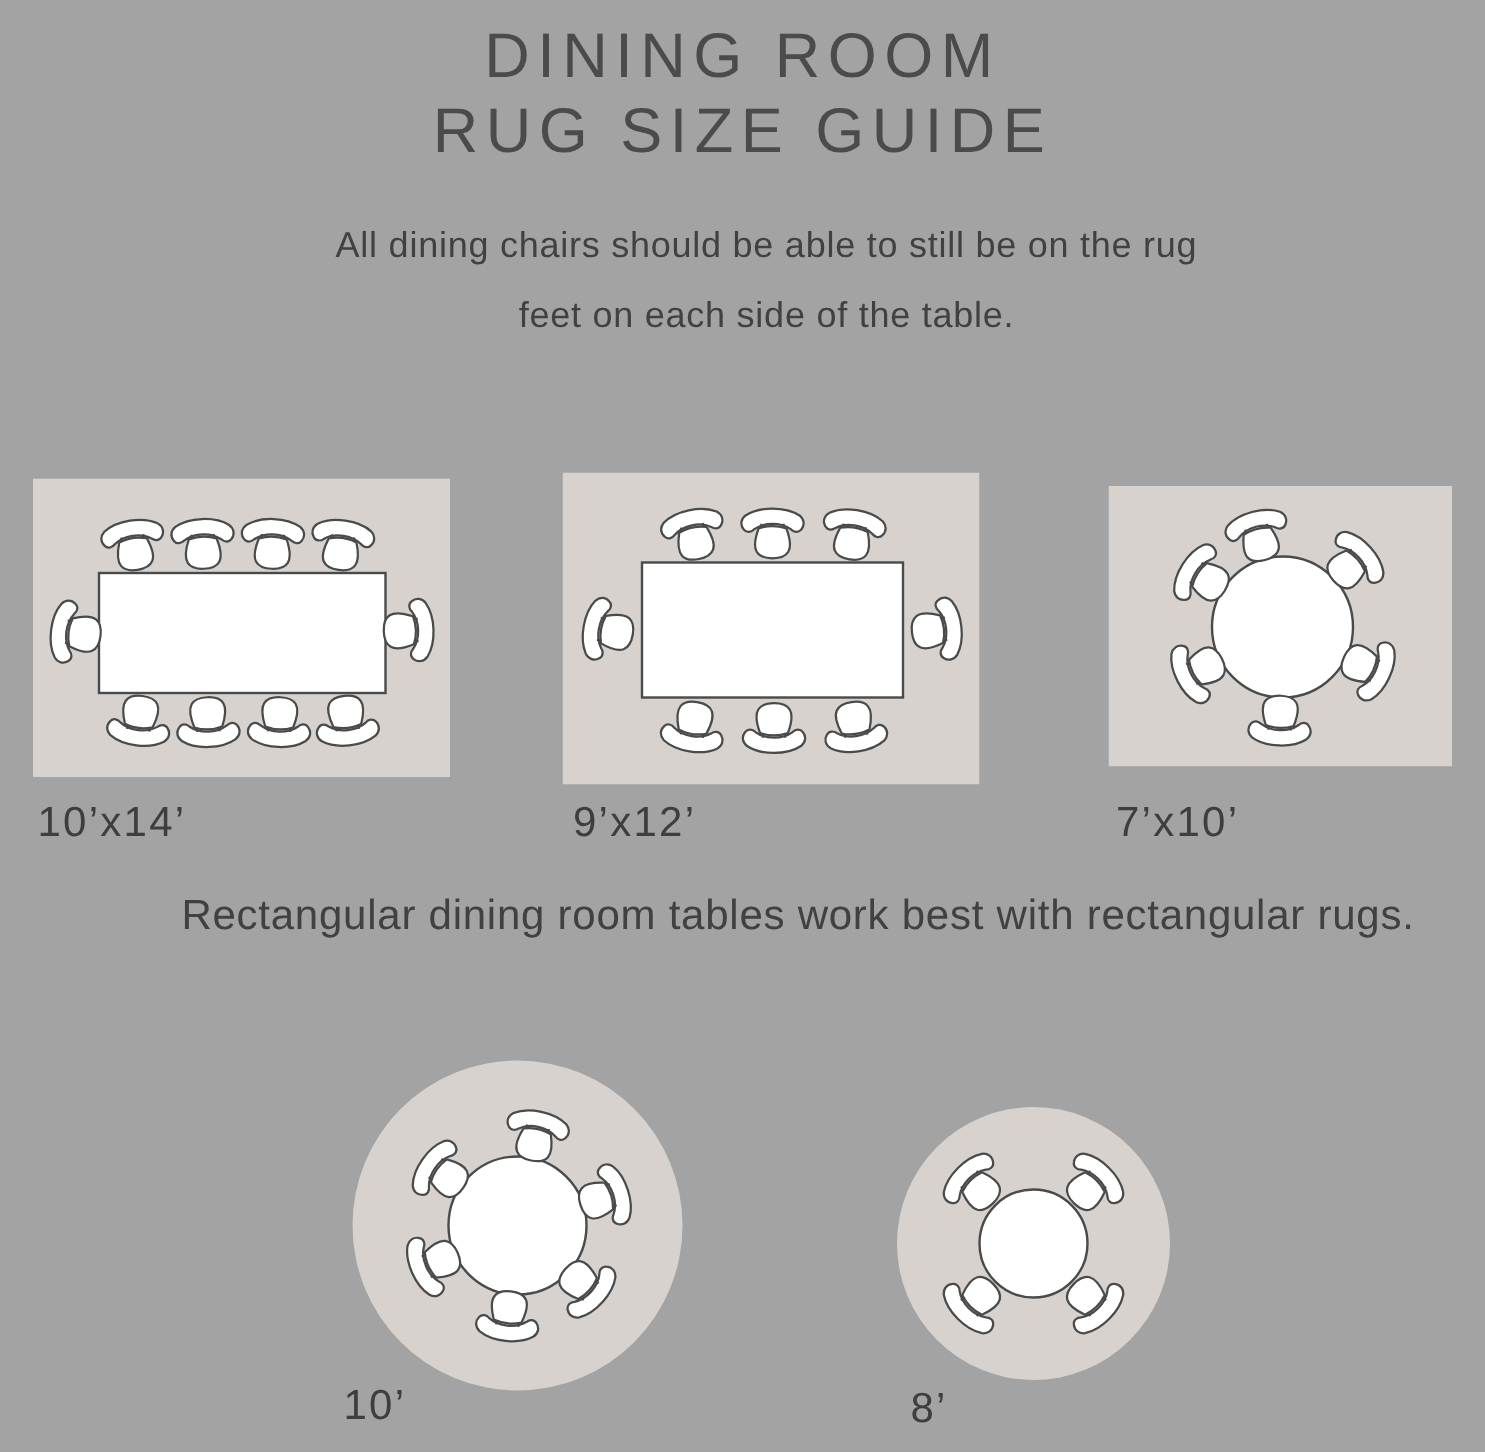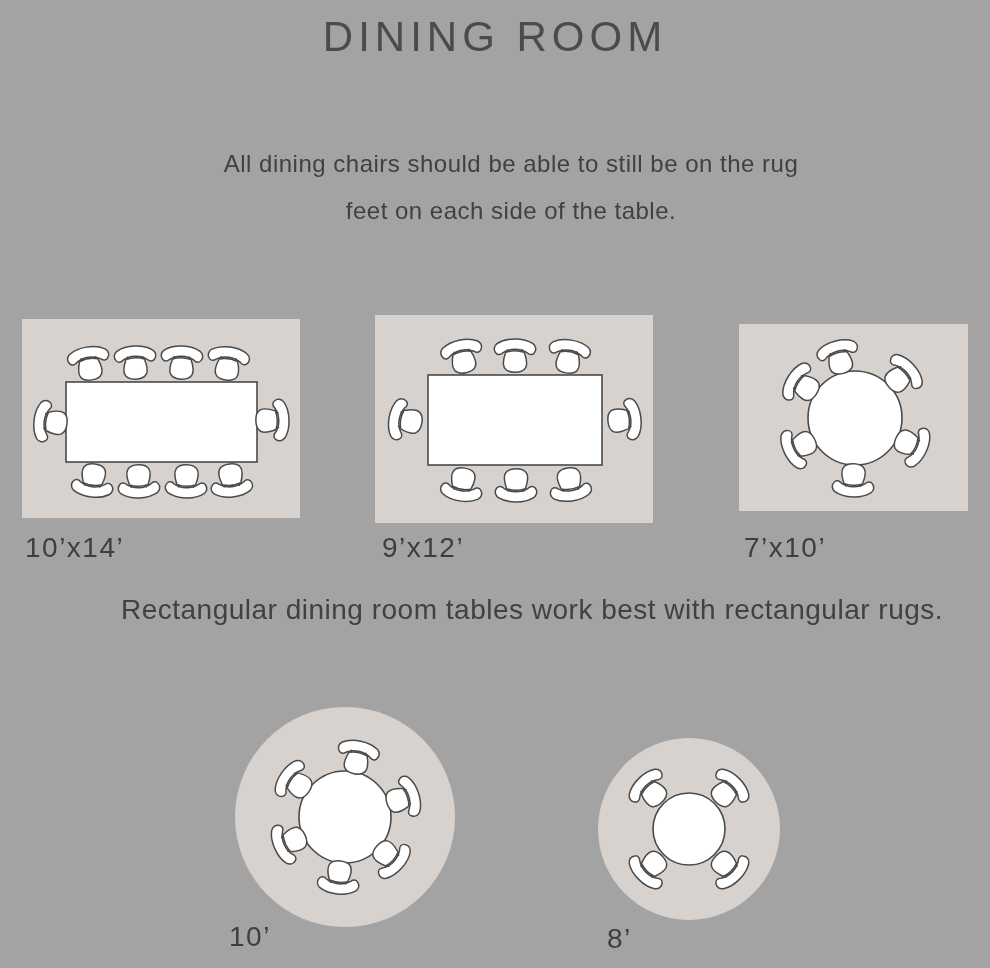--- a/index.html
+++ b/index.html
@@ -40,20 +40,21 @@
       <g id="chair">
         <path class="chair-back" d="M-31,8 C-35,3 -34,-3 -29,-7 C-14,-17 14,-17 29,-7 C34,-3 35,3 31,8 C28,12 23,11 20,8 C9,0 -9,0 -20,8 C-23,11 -28,12 -31,8 Z"></path>
         <path class="chair-post" d="M-12,2 L-12,14 M12,2 L12,14"></path>
         <path class="chair-seat" d="M-15,7 C-19,18 -20,27 -17,32 C-14,37 -7,39 0,39 C7,39 14,37 17,32 C20,27 19,18 15,7 C5,3.5 -5,3.5 -15,7 Z"></path>
       </g>
     </defs>
   </svg>
 
   <h1 class="title">
     <span class="title-line">DINING ROOM</span>
+    <span class="title-line">RUG SIZE GUIDE</span>
   </h1>
 
   <div class="intro">
     <span class="text-line">All dining chairs should be able to still be on the rug</span>
     <span class="text-line">feet on each side of the table.</span>
   </div>
 
   <svg class="diagram" style="left:22px;top:319px" width="278" height="199" viewBox="0 0 278 199">
     <rect class="rug-fill" x="0" y="0" width="278" height="199"></rect>
     <rect class="table-shape" x="44" y="63" width="191" height="80"></rect>

